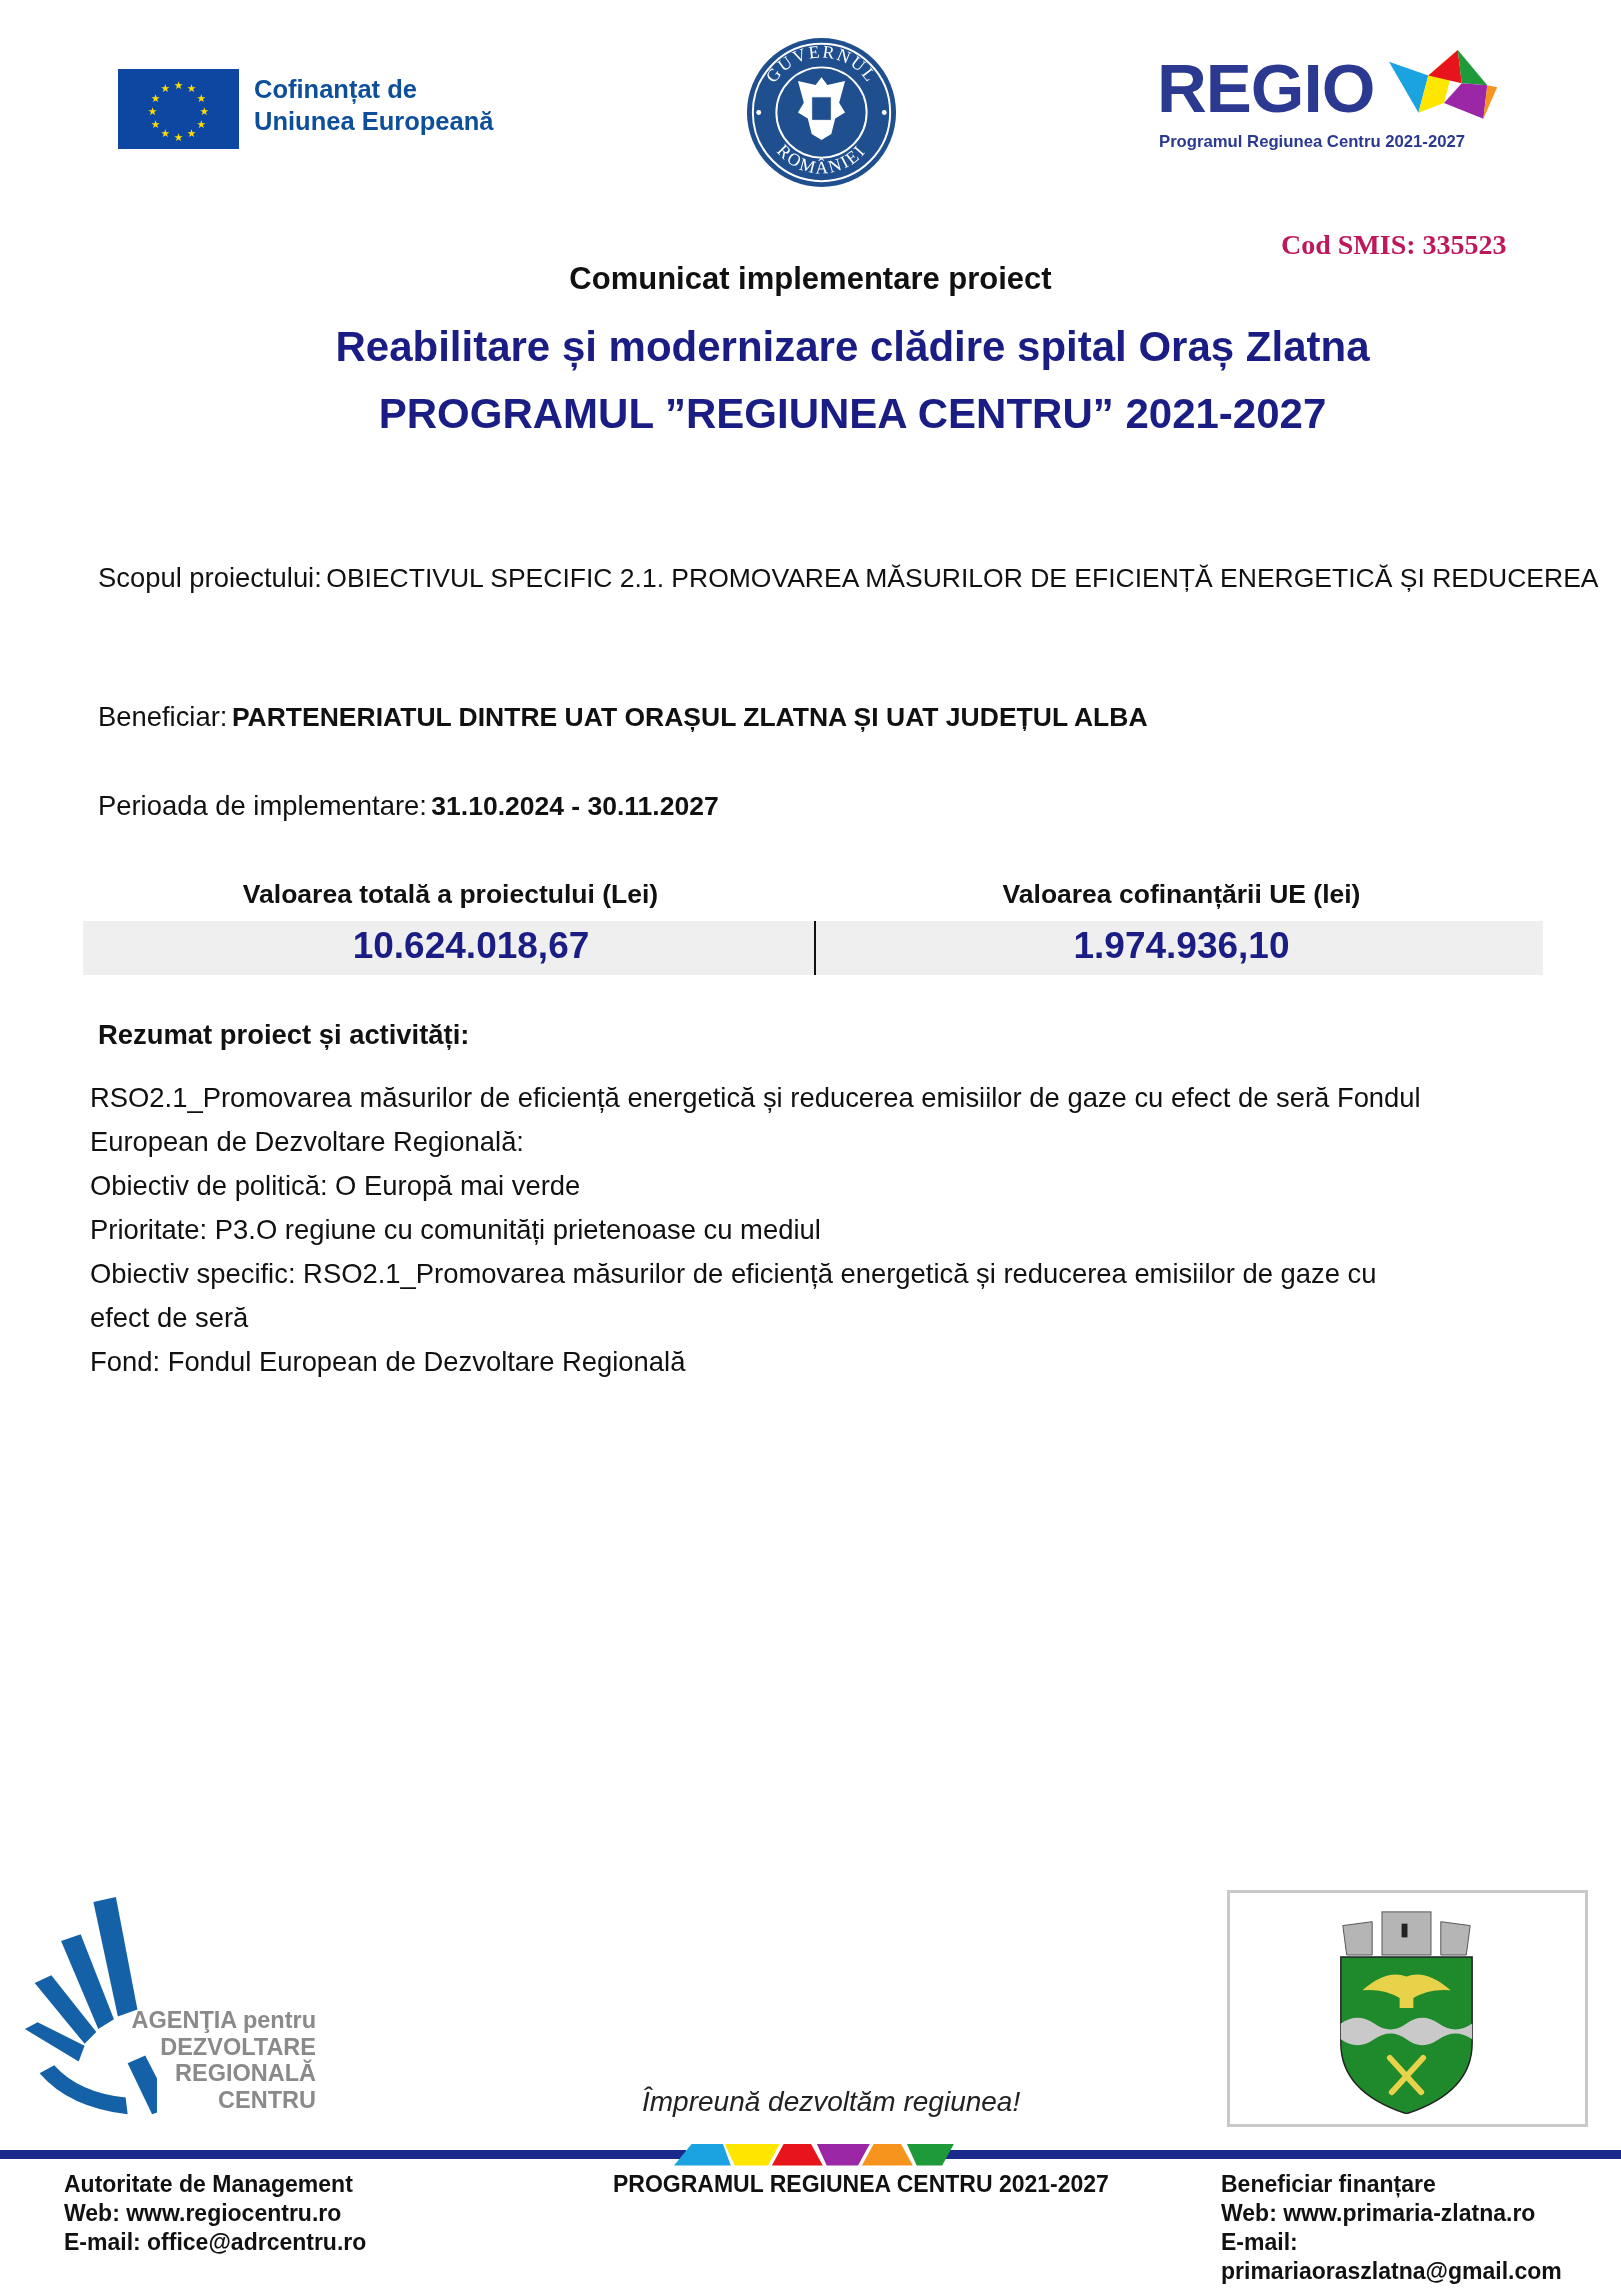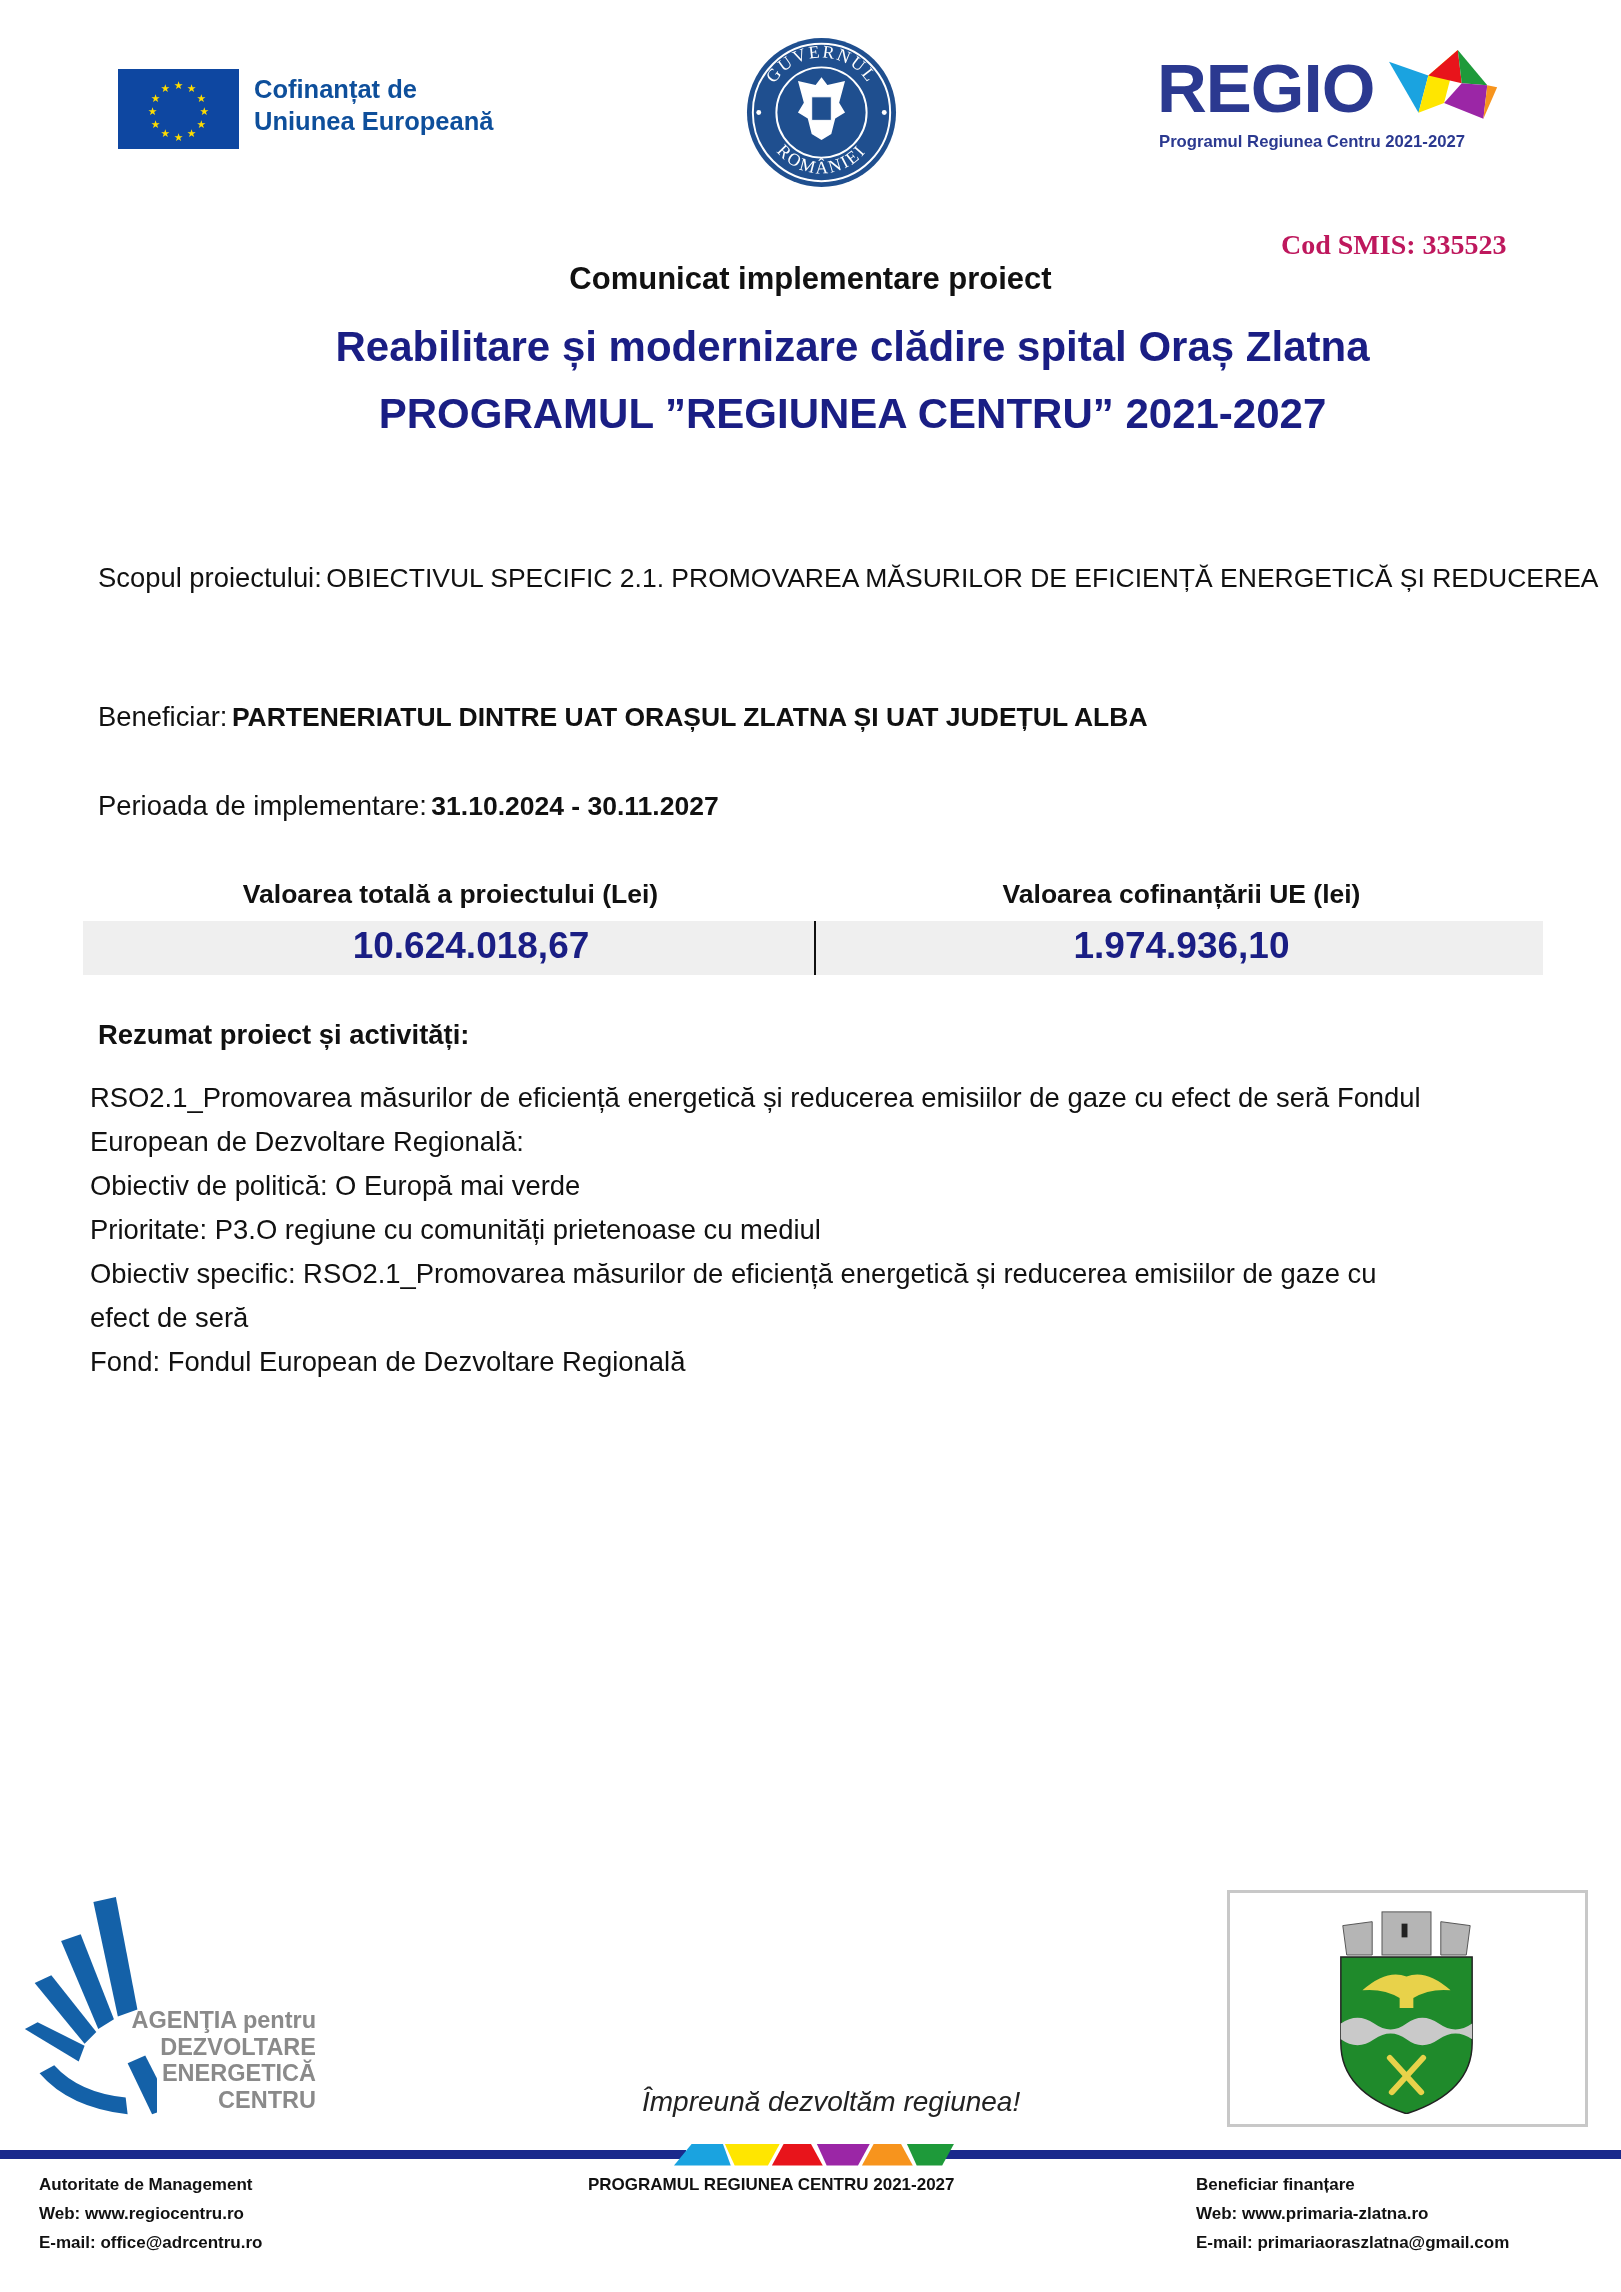--- a/index.html
+++ b/index.html
@@ -53,21 +53,21 @@
 
   
   .crest-frame { left: 1227px; top: 1890px; width: 361px; height: 237px; border: 3.9px solid #c8c8c8; background: #fff; }
   .crest-svg { left: 1333px; top: 1906px; width: 147px; height: 208px; }
 
   
   .rule-left { left: 0; top: 2150px; width: 686px; height: 8.8px; background: #1a2a8c; }
   .rule-right { left: 941px; top: 2150px; width: 680px; height: 8.8px; background: #1a2a8c; }
   .rule-shapes { left: 674px; top: 2144px; width: 280px; height: 21.6px; }
 
-  .foot { font-weight: bold; font-size: 17px; line-height: 29px; color: #111; }
+  .foot { font-weight: bold; font-size: 23px; line-height: 29px; color: #111; margin-left: 25px; }
   .foot-left { left: 39px; top: 2170px; }
   .foot-mid { left: 588px; top: 2170px; }
   .foot-right { left: 1196px; top: 2170px; }
 </style>
 </head>
 <body>
 
 <div class="abs eu-flag">
   <svg viewBox="0 0 123 82">
     <rect width="123" height="82" fill="#0e47a1"></rect>
@@ -168,21 +168,21 @@
       <polygon points="15,88 32,80 78,138 66,150"></polygon>
       <polygon points="5,135 18,128 66,152 60,168"></polygon>
       <path d="M20,180 Q50,215 110,222 L108,205 Q60,200 35,172 Z"></path>
       <polygon points="110,170 128,162 155,215 135,222"></polygon>
     </g>
   </svg>
 </div>
 <div class="abs adr-text">
   <div>AGENŢIA pentru</div>
   <div>DEZVOLTARE</div>
-  <div>ENERGETICĂ</div>
+  <div>REGIONALĂ</div>
   <div>CENTRU</div>
 </div>
 
 <div class="abs slogan">Împreună dezvoltăm regiunea!</div>
 
 <div class="abs crest-frame"></div>
 <div class="abs crest-svg">
   <svg viewBox="0 0 150 212">
     <g fill="#b5b5b5" stroke="#555" stroke-width="1">
       <polygon points="10,20 40,16 40,50 14,50"></polygon>

